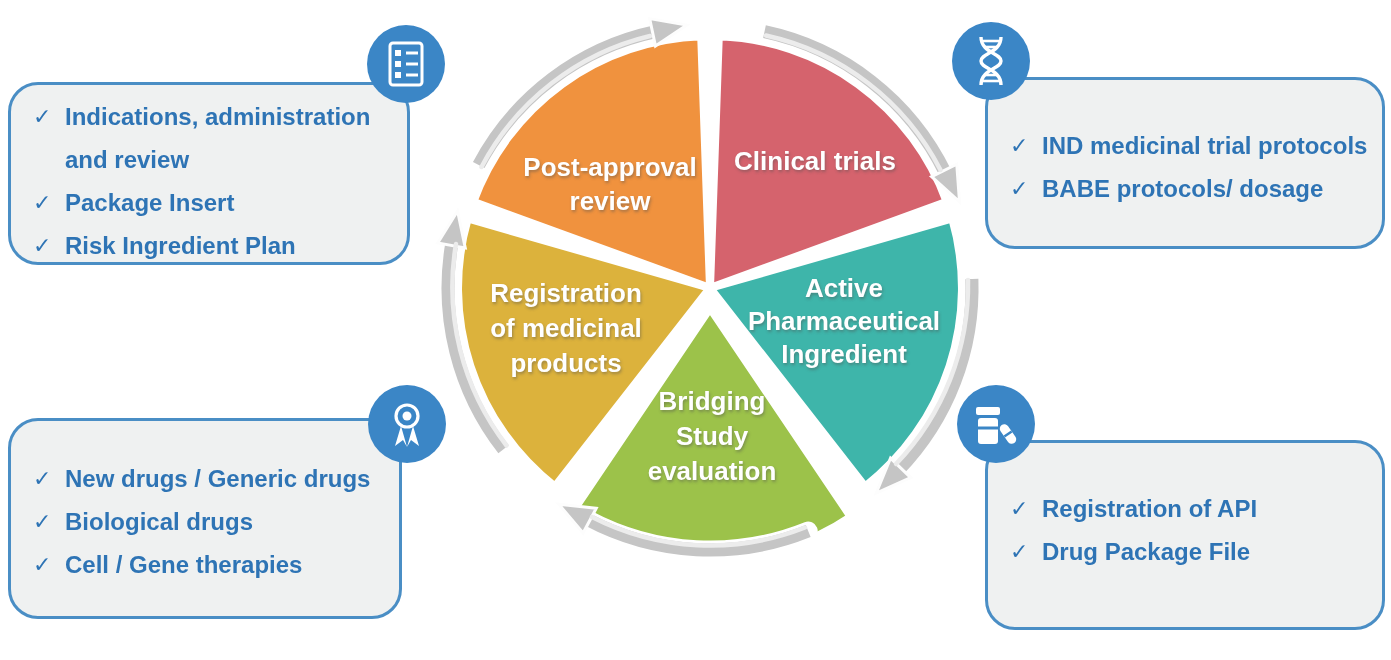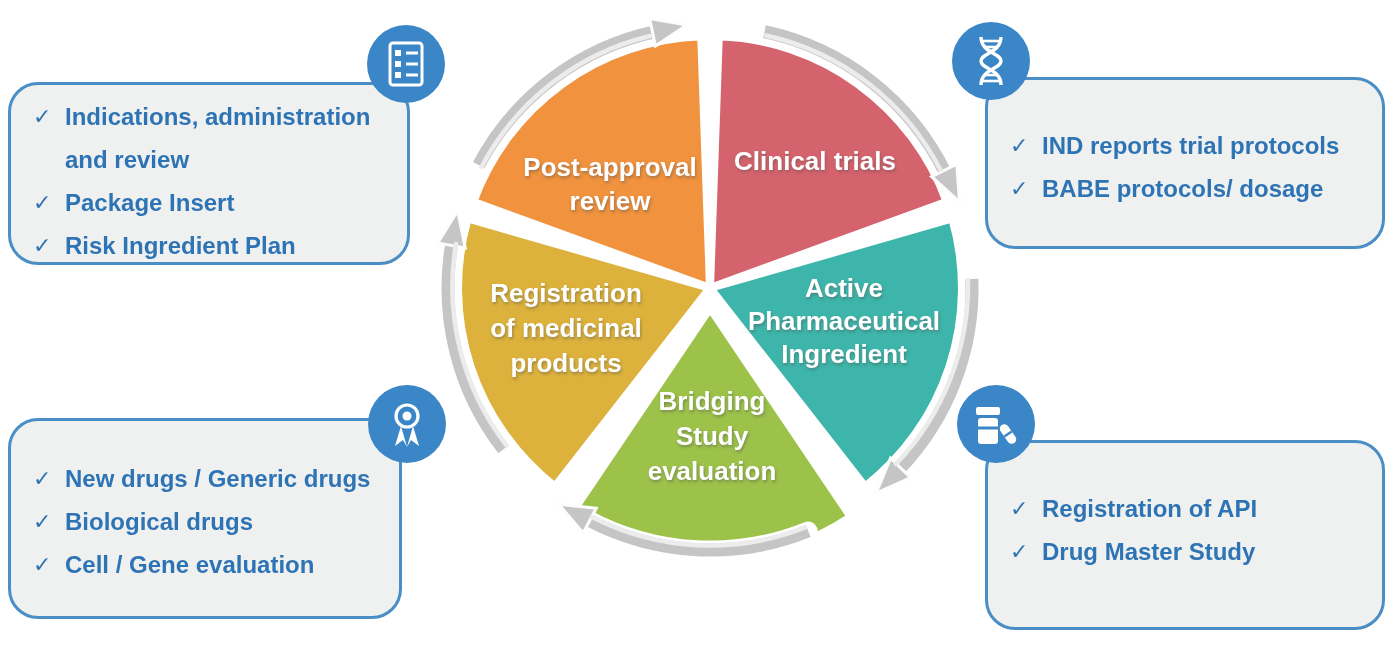--- a/index.html
+++ b/index.html
@@ -156,21 +156,21 @@
       <rect x="-11" y="8" width="6" height="6" fill="#ffffff"></rect>
       <line x1="0" y1="-11" x2="12" y2="-11" stroke="#ffffff" stroke-width="3"></line>
       <line x1="0" y1="0" x2="12" y2="0" stroke="#ffffff" stroke-width="3"></line>
       <line x1="0" y1="11" x2="12" y2="11" stroke="#ffffff" stroke-width="3"></line>
     </svg>
   </div>
 
   <div class="callout" style="left:985px;top:77px;width:400px;height:172px;padding-top:44px;">
     <div class="item">
       <span class="check">✓</span>
-      <span class="item-text">IND reports trial protocols</span>
+      <span class="item-text">IND medicinal trial protocols</span>
     </div>
     <div class="item">
       <span class="check">✓</span>
       <span class="item-text">BABE protocols/ dosage</span>
     </div>
   </div>
   <div class="badge" style="left:952px;top:22px;">
     <svg width="52" height="52" viewBox="-26 -26 52 52">
       <path d="M-10,-24 C-10,-8 10,-8 10,0 C10,8 -10,8 -10,24" fill="none" stroke="#ffffff" stroke-width="3.4"></path>
       <path d="M10,-24 C10,-8 -10,-8 -10,0 C-10,8 10,8 10,24" fill="none" stroke="#ffffff" stroke-width="3.4"></path>
@@ -185,40 +185,40 @@
     <div class="item">
       <span class="check">✓</span>
       <span class="item-text">New drugs / Generic drugs</span>
     </div>
     <div class="item">
       <span class="check">✓</span>
       <span class="item-text">Biological drugs</span>
     </div>
     <div class="item">
       <span class="check">✓</span>
-      <span class="item-text">Cell / Gene evaluation</span>
+      <span class="item-text">Cell / Gene therapies</span>
     </div>
   </div>
   <div class="badge" style="left:368px;top:385px;">
     <svg width="52" height="52" viewBox="-26 -26 52 52">
       <circle cx="0" cy="-8" r="11" fill="none" stroke="#ffffff" stroke-width="3.2"></circle>
       <circle cx="0" cy="-8" r="4.5" fill="#ffffff"></circle>
       <path d="M-6,2 L-12,22 L-4,16 L0,23 Z" fill="#ffffff"></path>
       <path d="M6,2 L12,22 L4,16 L0,23 Z" fill="#ffffff"></path>
     </svg>
   </div>
 
   <div class="callout" style="left:985px;top:440px;width:400px;height:190px;padding-top:44px;">
     <div class="item">
       <span class="check">✓</span>
       <span class="item-text">Registration of API</span>
     </div>
     <div class="item">
       <span class="check">✓</span>
-      <span class="item-text">Drug Master Study</span>
+      <span class="item-text">Drug Package File</span>
     </div>
   </div>
   <div class="badge" style="left:957px;top:385px;">
     <svg width="52" height="52" viewBox="-26 -26 52 52">
       <rect x="-20" y="-17" width="24" height="8" rx="2" fill="#ffffff"></rect>
       <rect x="-18" y="-6" width="20" height="26" rx="3" fill="#ffffff"></rect>
       <line x1="-18" y1="4" x2="2" y2="4" stroke="#3b86c6" stroke-width="3"></line>
       <g transform="translate(12,10) rotate(-35)">
         <rect x="-4.5" y="-11" width="9" height="22" rx="4.5" fill="#ffffff"></rect>
         <line x1="-4.5" y1="0" x2="4.5" y2="0" stroke="#3b86c6" stroke-width="2.4"></line>

